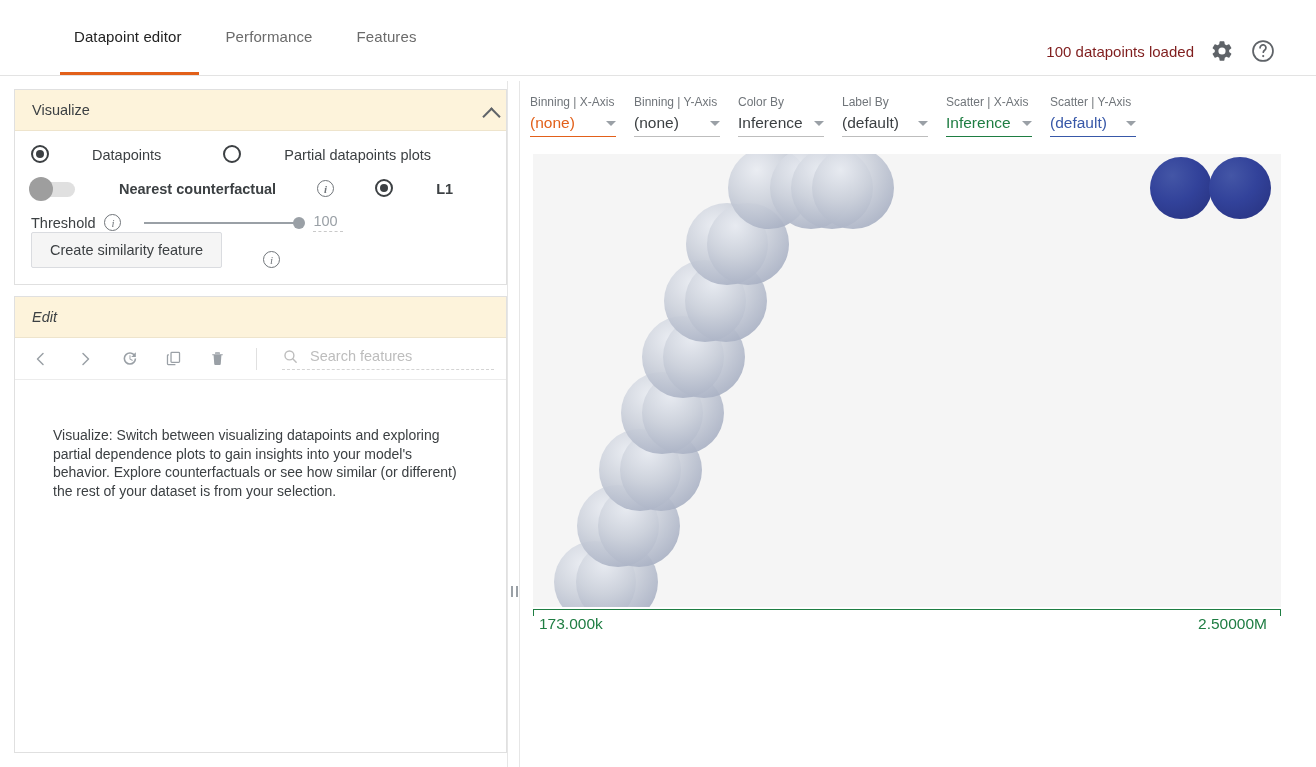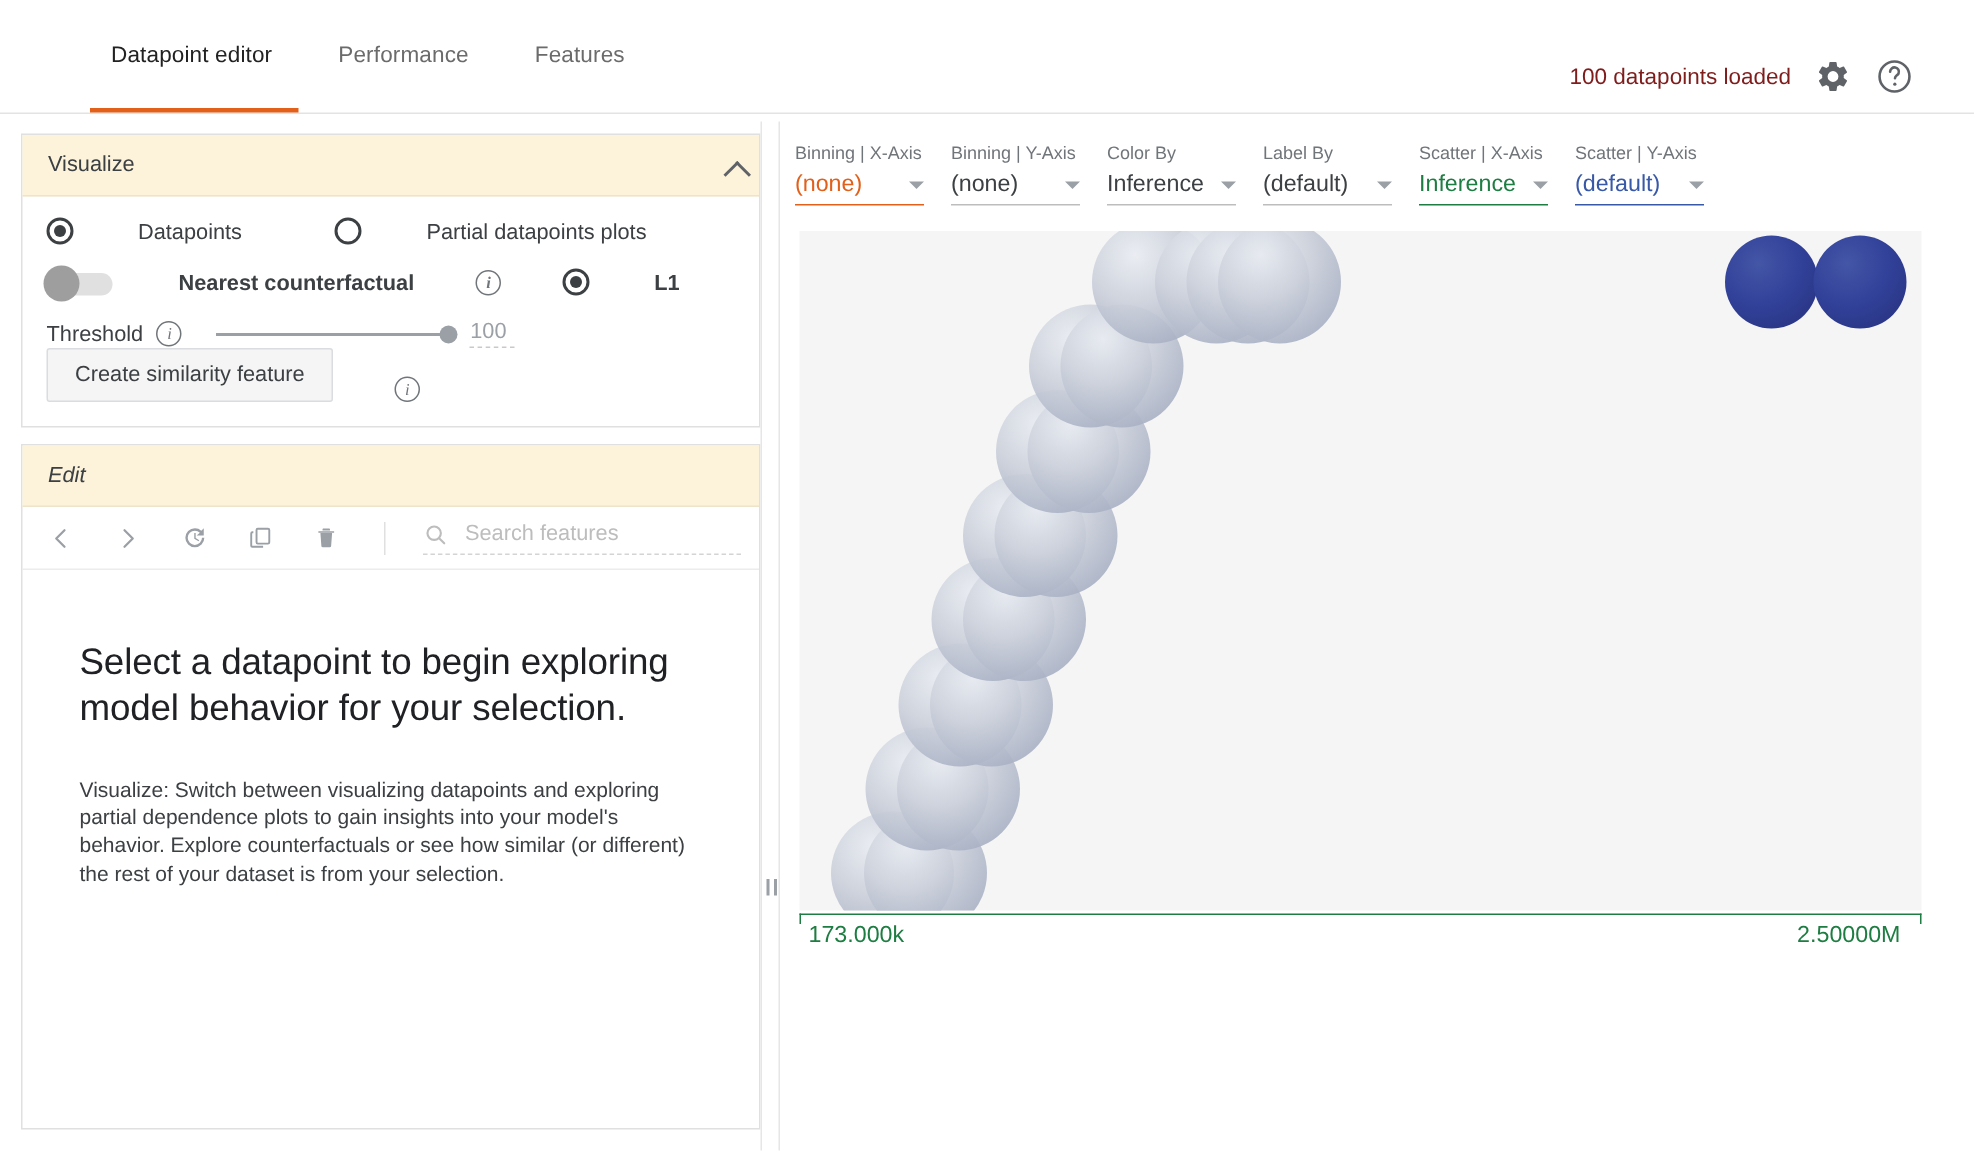--- a/index.html
+++ b/index.html
@@ -302,21 +302,20 @@
           <svg width="17" height="17" viewBox="0 0 24 24" fill="none" stroke="#bdbdbd" stroke-width="2">
             <circle cx="10.5" cy="10.5" r="6.3"></circle>
               <path d="M15.2 15.2L20 20" stroke-linecap="round"></path>
           </svg>
         </span>
         <input type="text" placeholder="Search features" style="">
       </span>
     </div>
 
     <div class="empty-body">
-      <h1 class="empty-title">Select a datapoint to begin exploring model behavior for your selection.</h1>
       <p class="empty-p">Visualize: Switch between visualizing datapoints and exploring partial dependence plots to gain insights into your model's behavior. Explore counterfactuals or see how similar (or different) the rest of your dataset is from your selection.</p>
     </div>
   </div>
 </div>
 
 <div class="divider">
   <span class="grip">
       <i></i>
       <i></i>
     </span>

